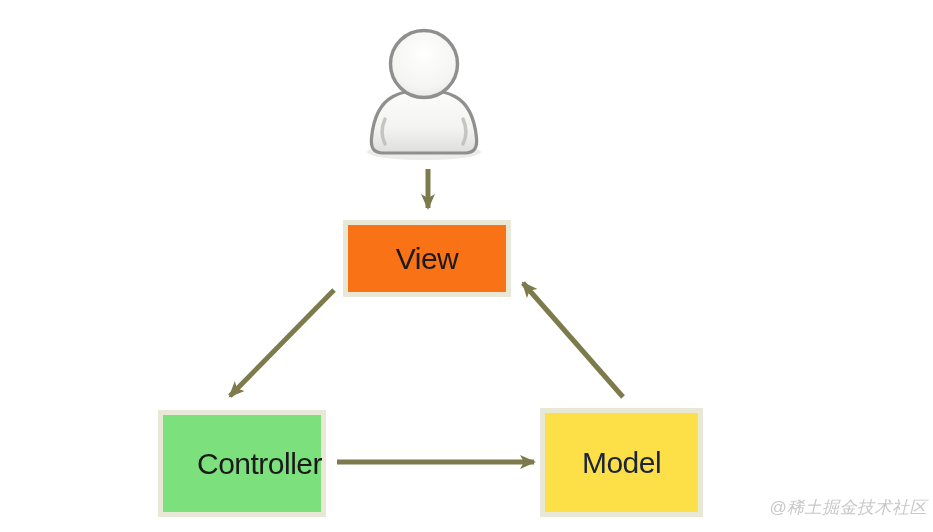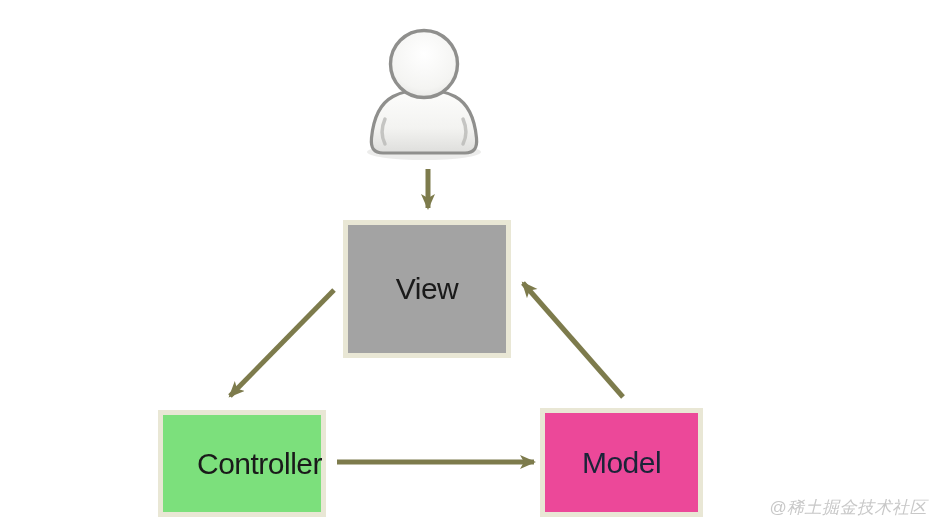--- a/index.html
+++ b/index.html
@@ -23,33 +23,33 @@
     align-items: center;
     justify-content: center;
     box-sizing: border-box;
     border: 5px solid #e9e7d5;
     font-size: 30px;
     letter-spacing: -0.5px;
     color: #1a1a1a;
   }
   .node-view {
     left: 343px; top: 220px;
-    width: 168px; height: 138px;
-    background: #a3a3a3;
+    width: 168px; height: 77px;
+    background: #f97316;
   }
   .node-controller {
     left: 158px; top: 410px;
     width: 168px; height: 107px;
     background: #7ce07c;
     padding-left: 35px;
   }
   .node-model {
     left: 540px; top: 408px;
     width: 163px; height: 109px;
-    background: #ec4899;
+    background: #fde047;
     color: #1b2438;
   }
   .watermark {
     position: absolute;
     right: 6px;
     bottom: 13px;
     font-size: 17px;
     color: #c8c8c8;
     letter-spacing: 0.5px;
     font-style: italic;

